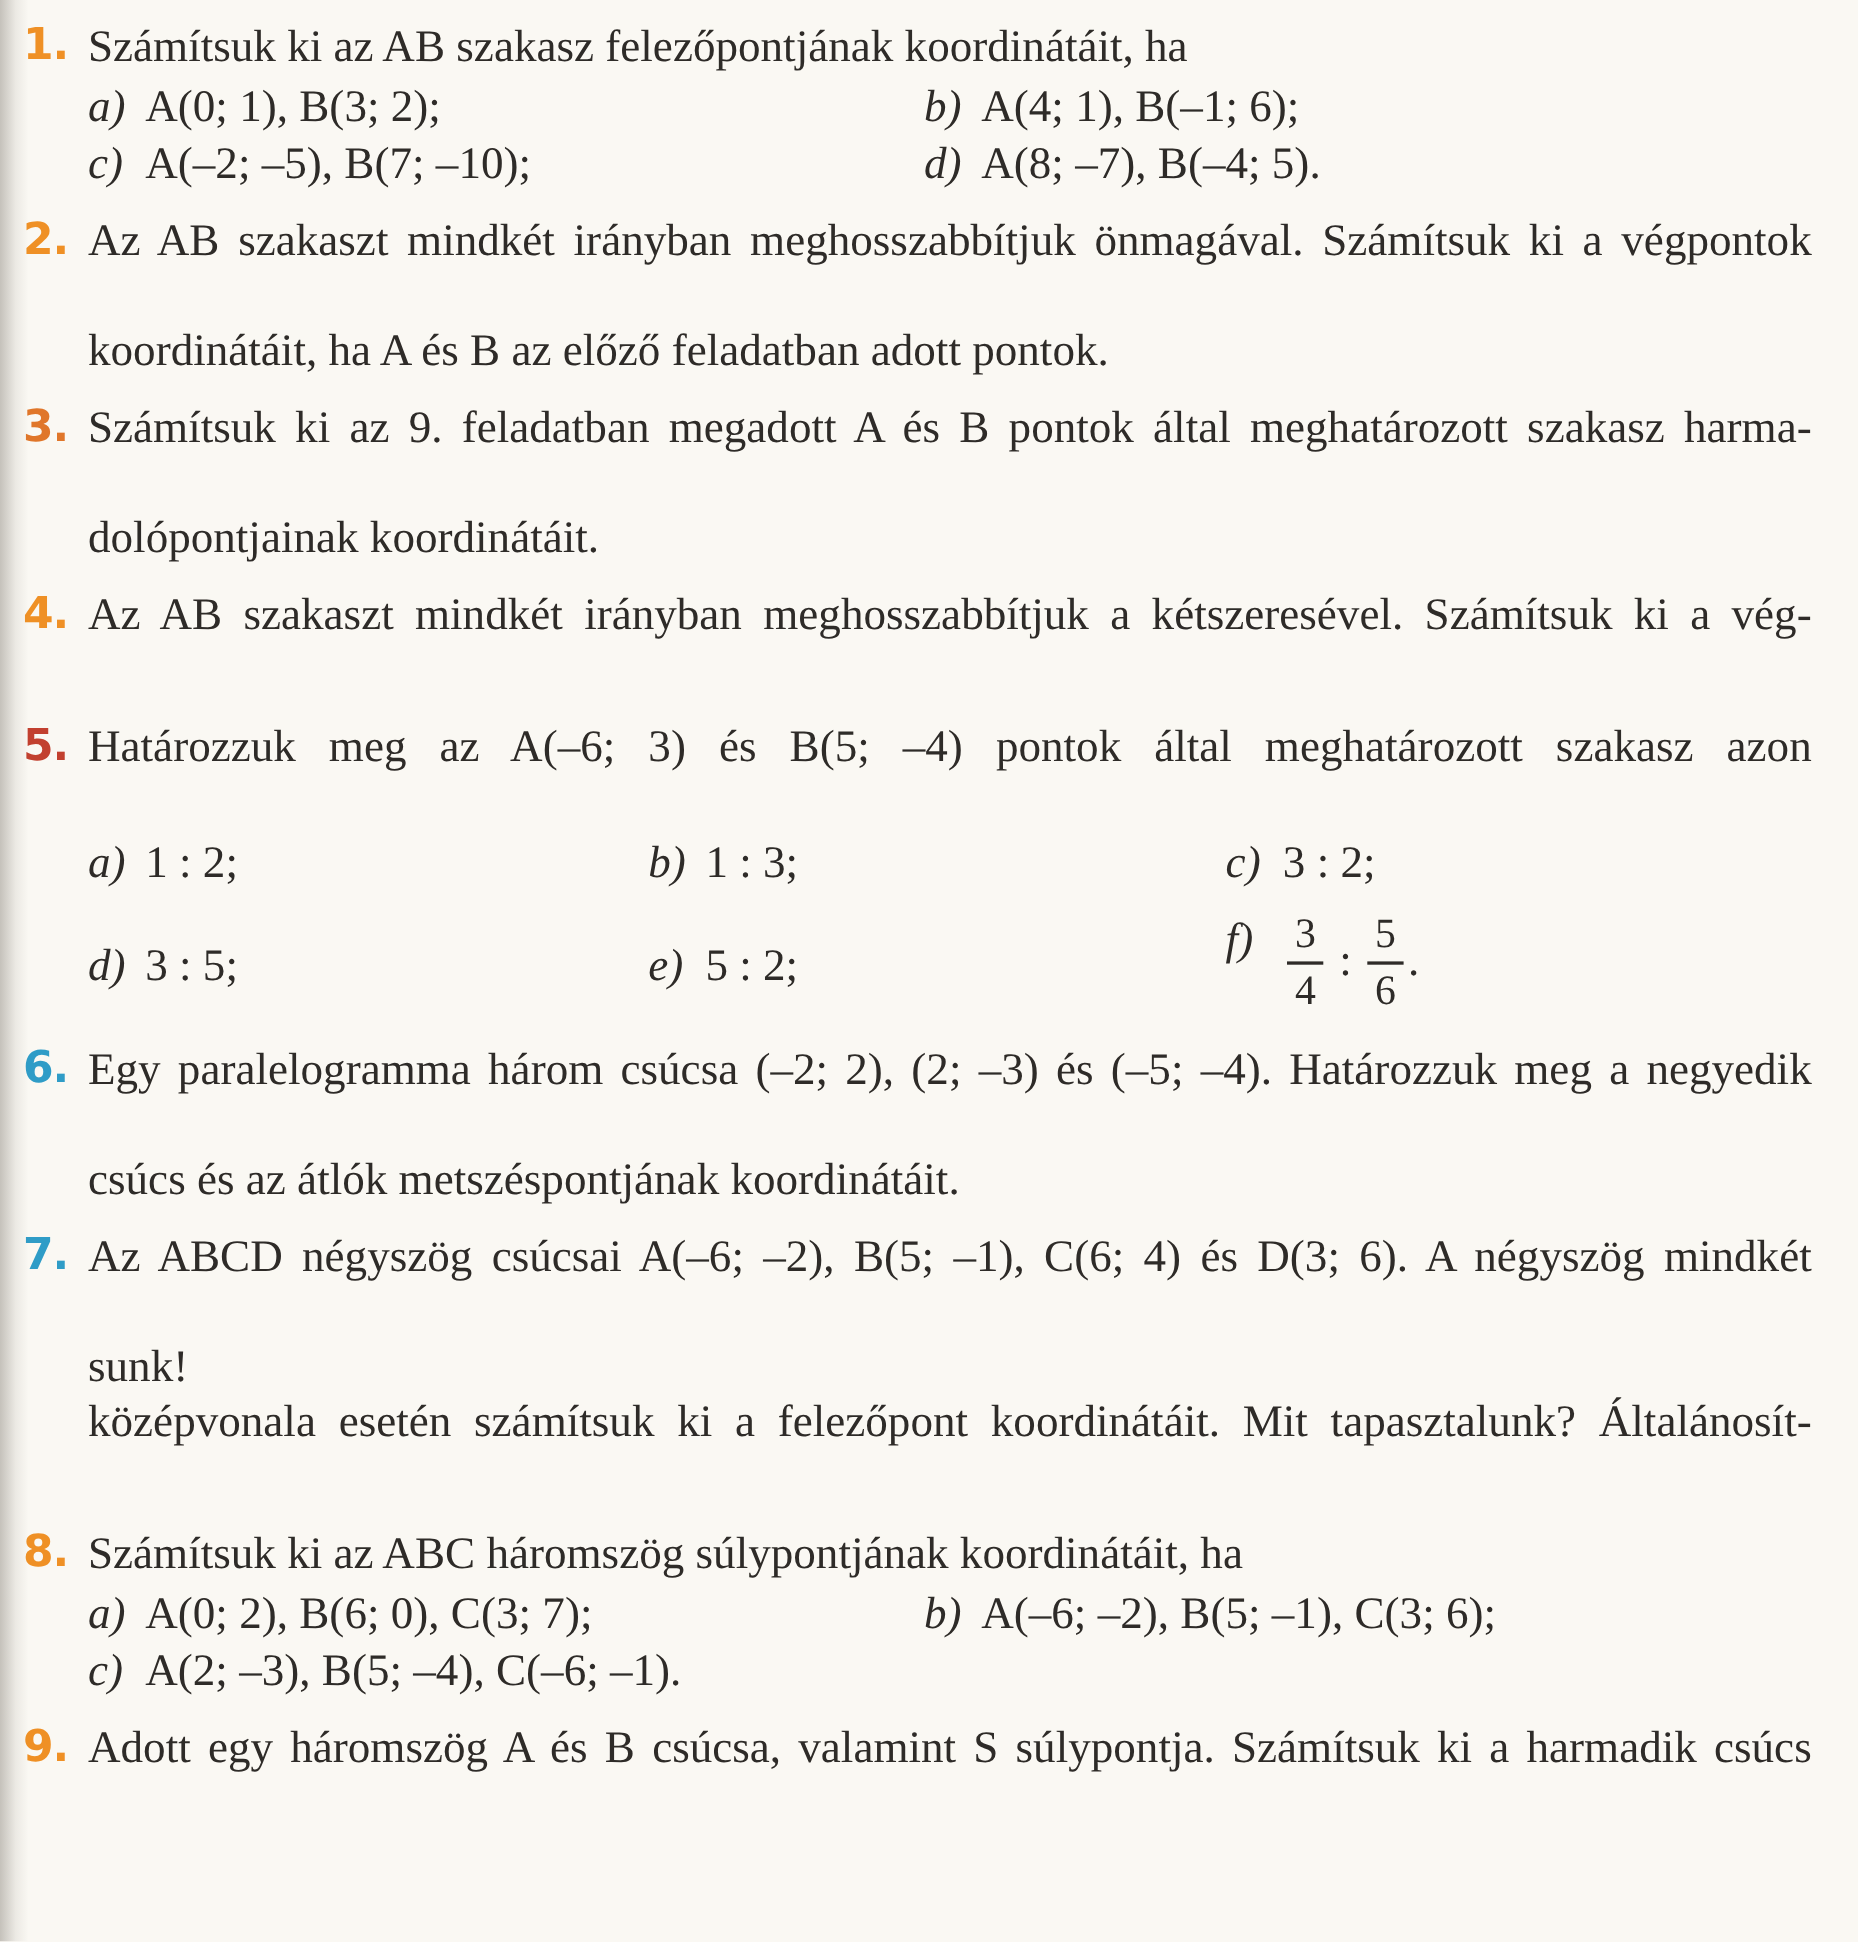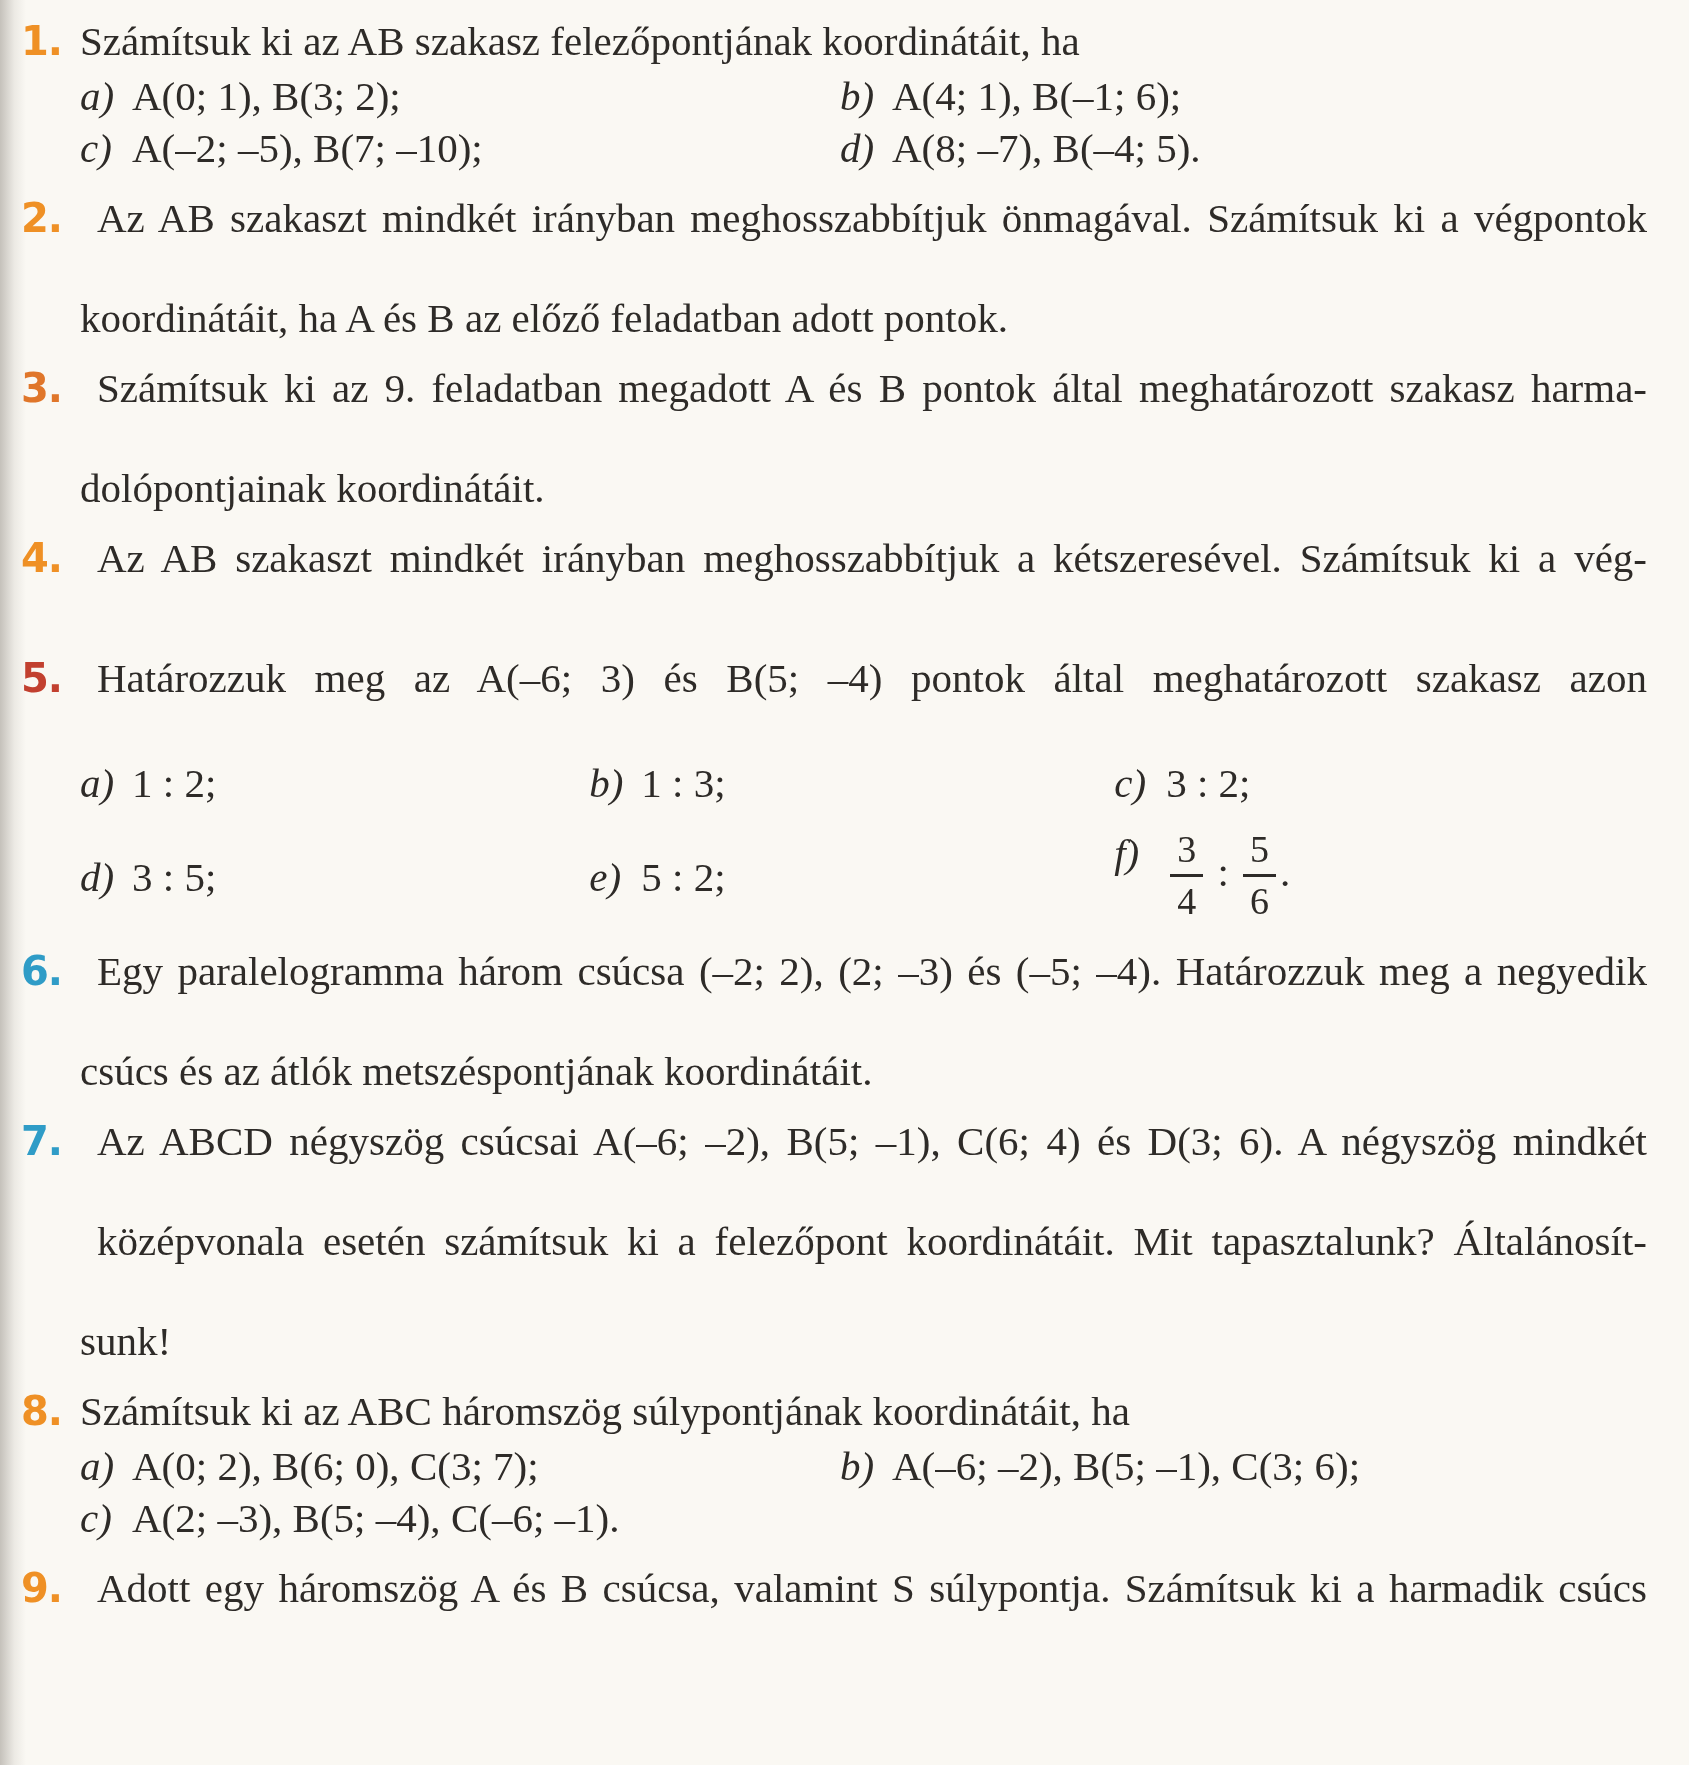--- a/index.html
+++ b/index.html
@@ -29,21 +29,21 @@
     font-weight: bold;
     font-size: 40px;
     line-height: 50px;
     letter-spacing: -1px;
   }
   .pnum .pnum-in {
     position: absolute; right: 2px; top: 0; white-space: nowrap;
   }
   .pbody { flex: 1; margin-left: 16px; min-width: 0; }
   .line { line-height: 50px; min-height: 50px; text-align: left; }
-  .line.j { text-align: justify; margin-left: 17px; }
+  .line.j { text-align: justify; }
   .line.j::after { content: ""; display: inline-block; width: 100%; height: 0; }
   .it { }
   .grid { display: grid; margin-top: 5px; row-gap: 2px; }
   .cols2 { grid-template-columns: 48.5% 1fr; }
   .cols3 { grid-template-columns: 32.5% 33.5% 1fr; row-gap: 20px; align-items: center; }
   .sub { display: flex; }
   .lbl { flex: 0 0 52px; font-style: italic; line-height: 50px; }
   .subbody { flex: 1; min-width: 0; }
   .frac {
     display: inline-flex; flex-direction: column;
@@ -178,22 +178,22 @@
         <div class="line j"><span>Egy paralelogramma három csúcsa (–2; 2), (2; –3) és (–5; –4). Határozzuk meg a negyedik</span></div>
         <div class="line"><span>csúcs és az átlók metszéspontjának koordinátáit.</span></div>
       </div>
     </div>
     <div class="problem">
       <div class="pnum">
         <span class="pnum-in" style="color: rgb(47, 156, 199);">7.</span>
       </div>
       <div class="pbody">
         <div class="line j"><span>Az </span><span class="it">ABCD</span><span> négyszög csúcsai </span><span class="it">A</span><span>(–6; –2), </span><span class="it">B</span><span>(5; –1), </span><span class="it">C</span><span>(6; 4) és </span><span class="it">D</span><span>(3; 6). A négyszög mindkét</span></div>
+        <div class="line"><span>sunk!</span></div>
         <div class="line j"><span>középvonala esetén számítsuk ki a felezőpont koordinátáit. Mit tapasztalunk? Általánosít-</span></div>
-        <div class="line"><span>sunk!</span></div>
       </div>
     </div>
     <div class="problem">
       <div class="pnum">
         <span class="pnum-in" style="color: rgb(239, 144, 37);">8.</span>
       </div>
       <div class="pbody">
         <div class="line"><span>Számítsuk ki az </span><span class="it">ABC</span><span> háromszög súlypontjának koordinátáit, ha</span></div>
         <div class="grid cols2">
           <div class="sub">

